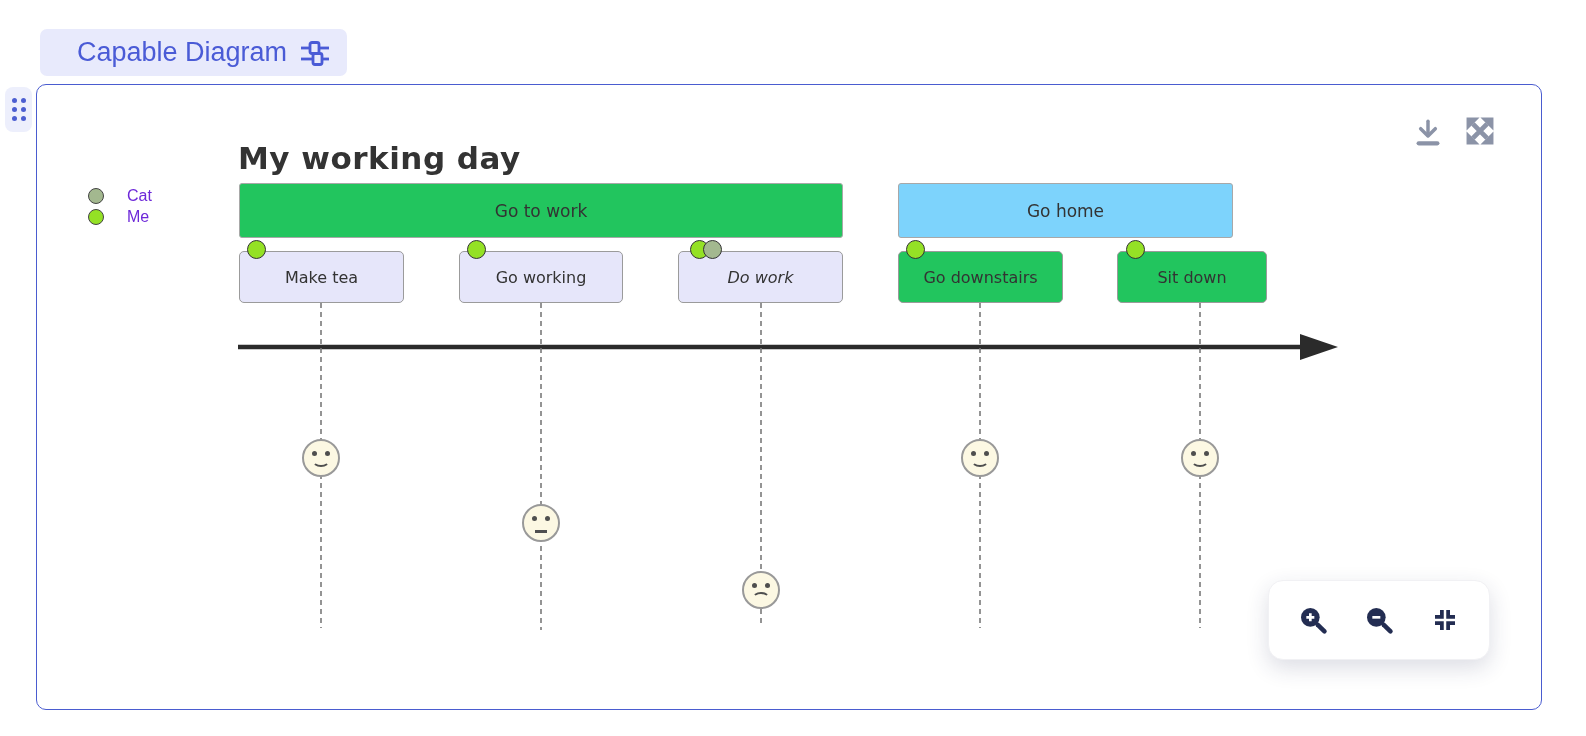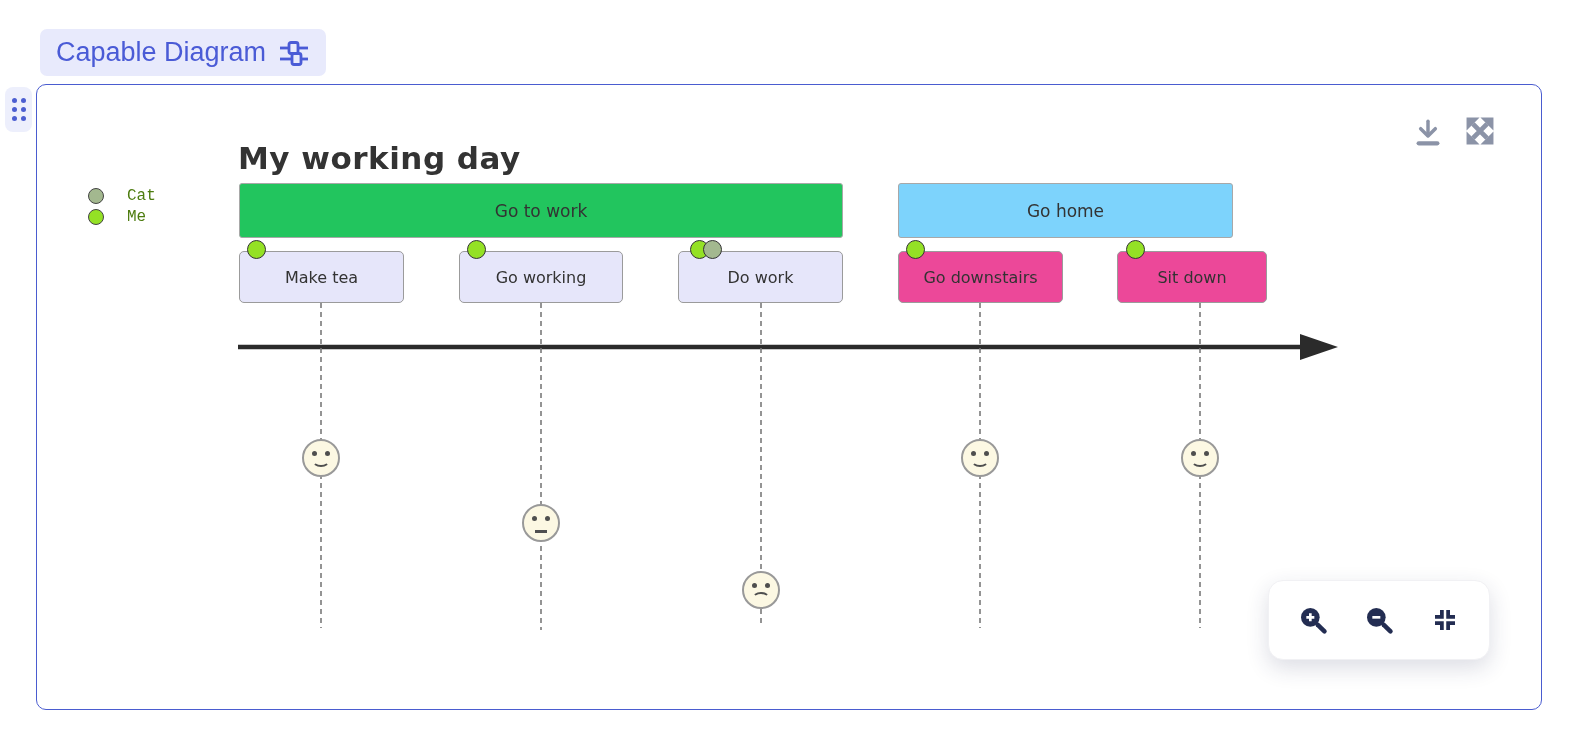--- a/index.html
+++ b/index.html
@@ -4,21 +4,21 @@
 <style>
   * { margin:0; padding:0; box-sizing:border-box; }
   html,body { width:1586px; height:736px; background:#ffffff; overflow:hidden;
               font-family:"Liberation Sans", sans-serif; }
   .stage { position:relative; width:1586px; height:736px; }
 
   
   .widget-pill { position:absolute; left:40px; top:29px; height:47px;
     display:flex; align-items:center; gap:12px; padding:0 16px;
     background:#e8eafc; border-radius:7px; color:#4a5bd6; cursor:pointer; }
-  .widget-pill .pill-label { font-size:27px; font-weight:400; }
+  .widget-pill .pill-label { font-size:27px; font-weight:400;margin-left:21px; }
 
   .drag-handle { position:absolute; left:5px; top:87px; width:27px; height:45px;
     background:#edeffc; border-radius:8px; display:flex; align-items:center; justify-content:center; cursor:grab; }
   .drag-dots { display:grid; grid-template-columns:repeat(2,5px); grid-template-rows:repeat(3,5px); gap:4px; }
   .drag-dots span { width:5px; height:5px; border-radius:50%; background:#4c5ed1; }
 
   .panel { position:absolute; left:36px; top:84px; width:1506px; height:626px;
     background:#ffffff; border:1.5px solid #4a5cd0; border-radius:10px; }
 
   .toolbar-btn { position:absolute; width:36px; height:36px; display:flex;
@@ -26,37 +26,37 @@
   .btn-download { left:1410px; top:114px; }
   .btn-expand   { left:1462px; top:113px; }
 
   
   .diagram-title { position:absolute; left:238px; top:124px; font-size:31px; font-weight:700;
     color:#333333; font-family:"DejaVu Sans", sans-serif; letter-spacing:0.5px;margin-top:16px; }
 
   .legend-dot { position:absolute; width:16px; height:16px; border-radius:50%; border:1px solid #444; }
   .legend-dot.cat { left:88px; top:188px; background:#a3b88f; }
   .legend-dot.me  { left:88px; top:209px; background:#94e125; }
-  .legend-label { position:absolute; left:127px; font-size:16px; color:#4d7c0f;
-    font-family:Liberation Mono, monospace; }
+  .legend-label { position:absolute; left:127px; font-size:16px; color:#6d28d9;
+    font-family:Liberation Sans, sans-serif; }
   .legend-label.cat { top:187px; }
   .legend-label.me  { top:208px; }
 
   .section-box, .task-box { position:absolute; display:flex; align-items:center; justify-content:center;
     font-family:"DejaVu Sans", sans-serif; color:#333; }
   .section-box { top:183px; height:55px; border:1px solid #a8a8a8; border-radius:3px; font-size:17px; background:#22c55e; }
   .sec-work { left:239px; width:604px; }
   .sec-home { left:898px; width:335px; background:#7dd3fc; }
 
   .task-box { top:251px; height:52px; border:1px solid #9b9b9b; border-radius:5px; font-size:16px; }
   .task-work { background:#e6e6fa; }
-  .task-home { background:#ec4899; }
+  .task-home { background:#22c55e; }
   .t1 { left:239px; width:165px; }
   .t2 { left:459px; width:164px; }
-  .t3 { left:678px; width:165px; }
+  .t3 { left:678px; width:165px;font-style:italic; }
   .t4 { left:898px; width:165px; }
   .t5 { left:1117px; width:150px; }
 
   .actor-dot { position:absolute; width:19px; height:19px; border-radius:50%; border:1.5px solid #333; }
   .dot-me  { background:#94e125; }
   .dot-cat { background:#a3b88f; }
 
   svg.overlay { position:absolute; left:0; top:0; pointer-events:none; }
 
   

